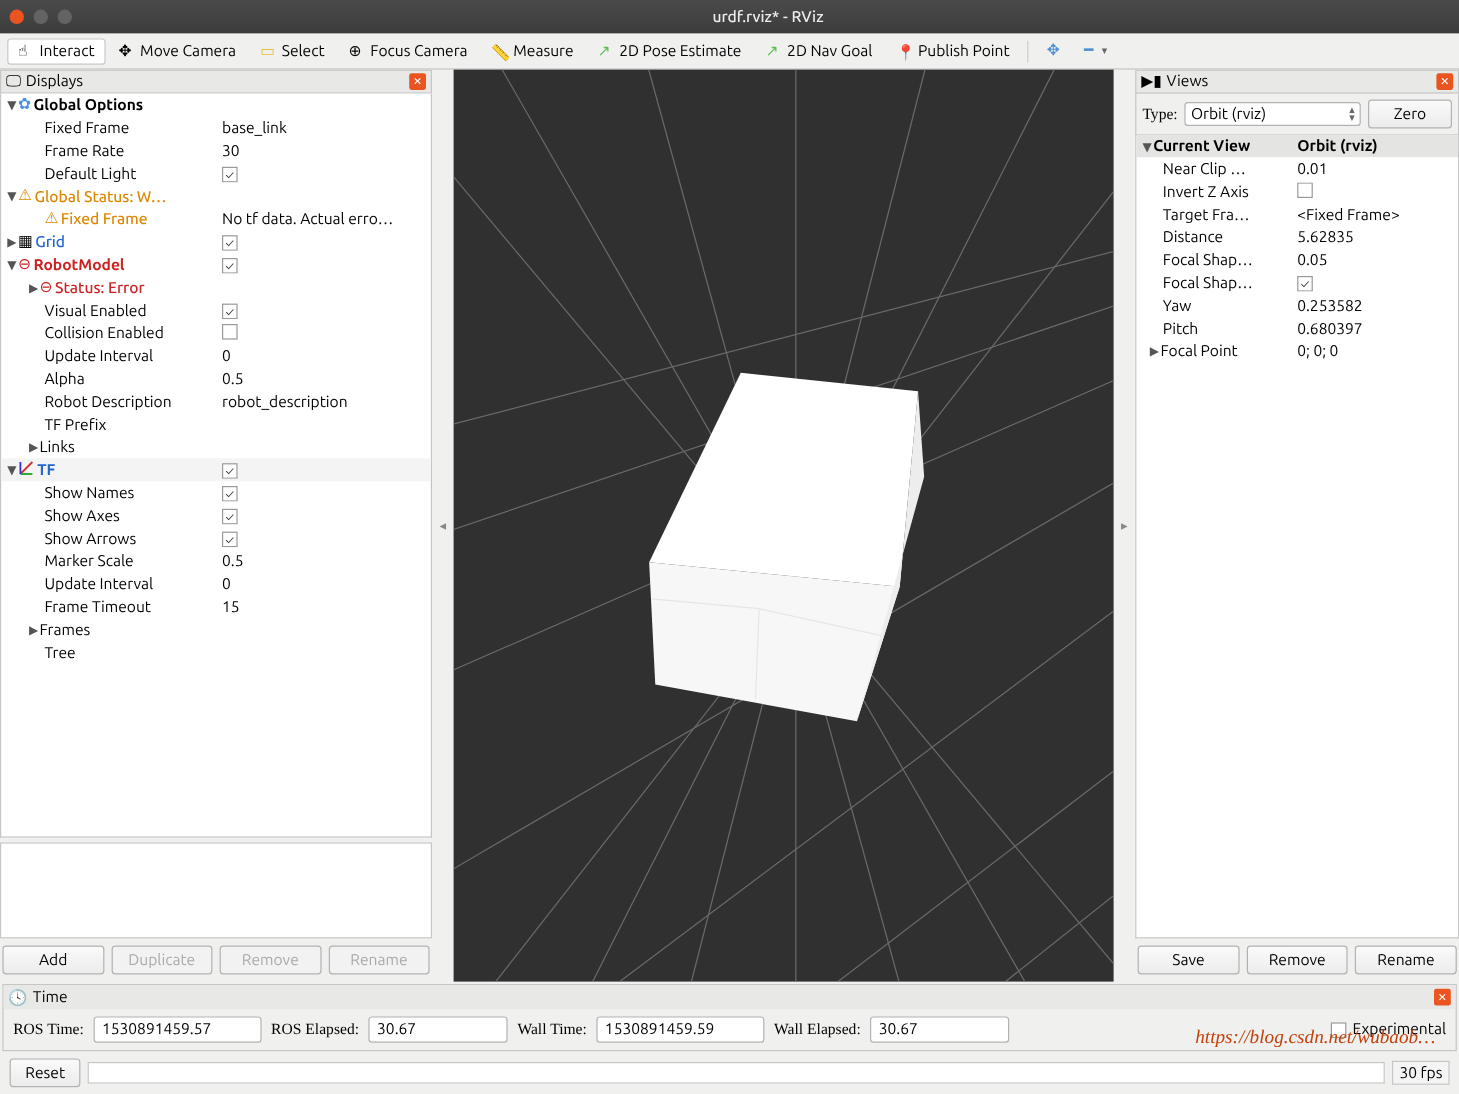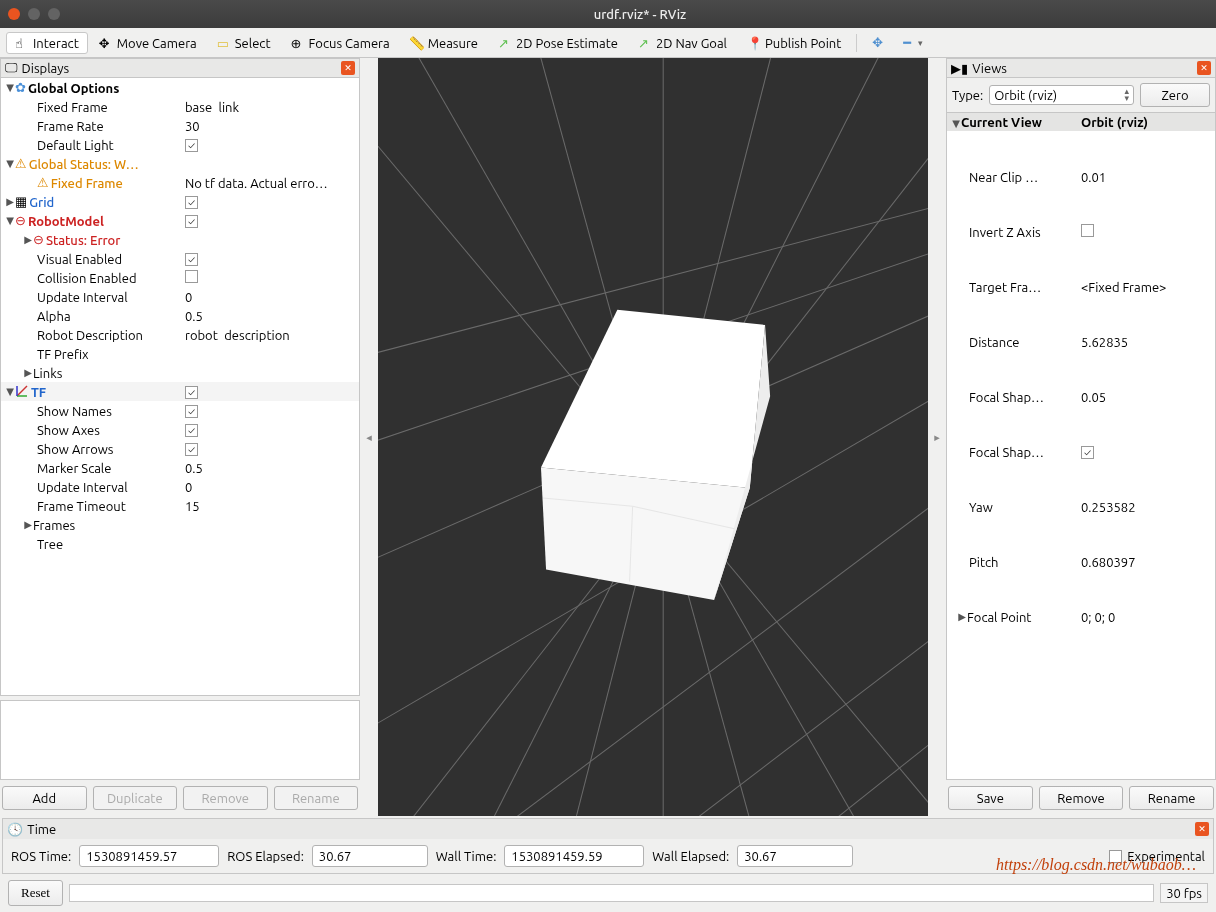--- a/index.html
+++ b/index.html
@@ -60,38 +60,38 @@
 .btn:disabled, .btn.disabled { color: #aaa; cursor: default; background:#f2f2f2; }
 
 
 .right-controls { display:flex; align-items:center; gap:6px; padding: 5px; border:1px solid #c6c6c6; border-top:none; }
 .select-box { flex:1; border:1px solid #b2b2b2; padding:2px 4px; background:#fff; display:flex; align-items:center; justify-content:space-between; border-radius:3px;}
 .select-arrows{font-size:9px; line-height:7px; color:#666;}
 .right-tree { flex:1; border:1px solid #c6c6c6; border-top:none; background:#fff; overflow:auto;}
 .right-tree-header { display:flex; background:#e4e4e3; font-weight:600; }
 .right-tree-header > div:first-child { width: 130px; padding:2px 4px; }
 .right-tree-header > div:last-child { flex:1; padding:2px 4px; }
-.right-row { display:flex; height:19px; align-items:center;margin-top:36px;}
+.right-row { display:flex; height:19px; align-items:center;}
 .right-row .rc1 { width:130px; display:flex; align-items:center; padding-left:4px; white-space:nowrap; overflow:hidden; text-overflow:ellipsis;}
 .right-row .rc2 { flex:1; padding-left:4px; white-space:nowrap; overflow:hidden; text-overflow:ellipsis;}
 
 
 .view3d { flex:1; background:#303030; position:relative; overflow:hidden; }
 .view3d svg { width:100%; height:100%; }
 
 
 .time-panel { border:1px solid #c6c6c6; margin:2px; }
 .time-header { height:20px; background:#e8e8e7; display:flex; align-items:center; padding:0 4px; font-size:12px;}
 .time-body { display:flex; align-items:center; gap:8px; padding:6px 8px; }
-.time-label { white-space:nowrap; }
+.time-label { white-space:nowrap;font-family:Liberation Serif, serif; }
 .time-input { border:1px solid #b2b2b2; padding:3px 6px; background:#fff; width:140px; border-radius:3px;}
 .time-input.small{width:116px;}
 .exp-check { margin-left:auto; display:flex; align-items:center; gap:5px;}
 .bottom-row{display:flex; align-items:center; gap:6px; padding:4px 8px 6px;}
-.reset-btn{border:1px solid #b2b2b2; padding:4px 12px; border-radius:3px; background:linear-gradient(#fafafa,#ececec);font-family:Liberation Serif, serif;}
+.reset-btn{border:1px solid #b2b2b2; padding:4px 12px; border-radius:3px; background:linear-gradient(#fafafa,#ececec);}
 .empty-bar{flex:1; height:18px; border:1px solid #c6c6c6; background:#fff;}
 .fps-box{border:1px solid #c6c6c6; padding:2px 5px; background:#f4f4f4;}
 .watermark{position:absolute; right:20px; bottom:38px; color:#c2410c; font-size:16px; font-style:italic; font-family:serif; pointer-events:none;}
 </style>
 </head>
 <body>
 
 <div class="titlebar">
   <div class="win-btns">
     <div class="win-btn win-close"></div>

